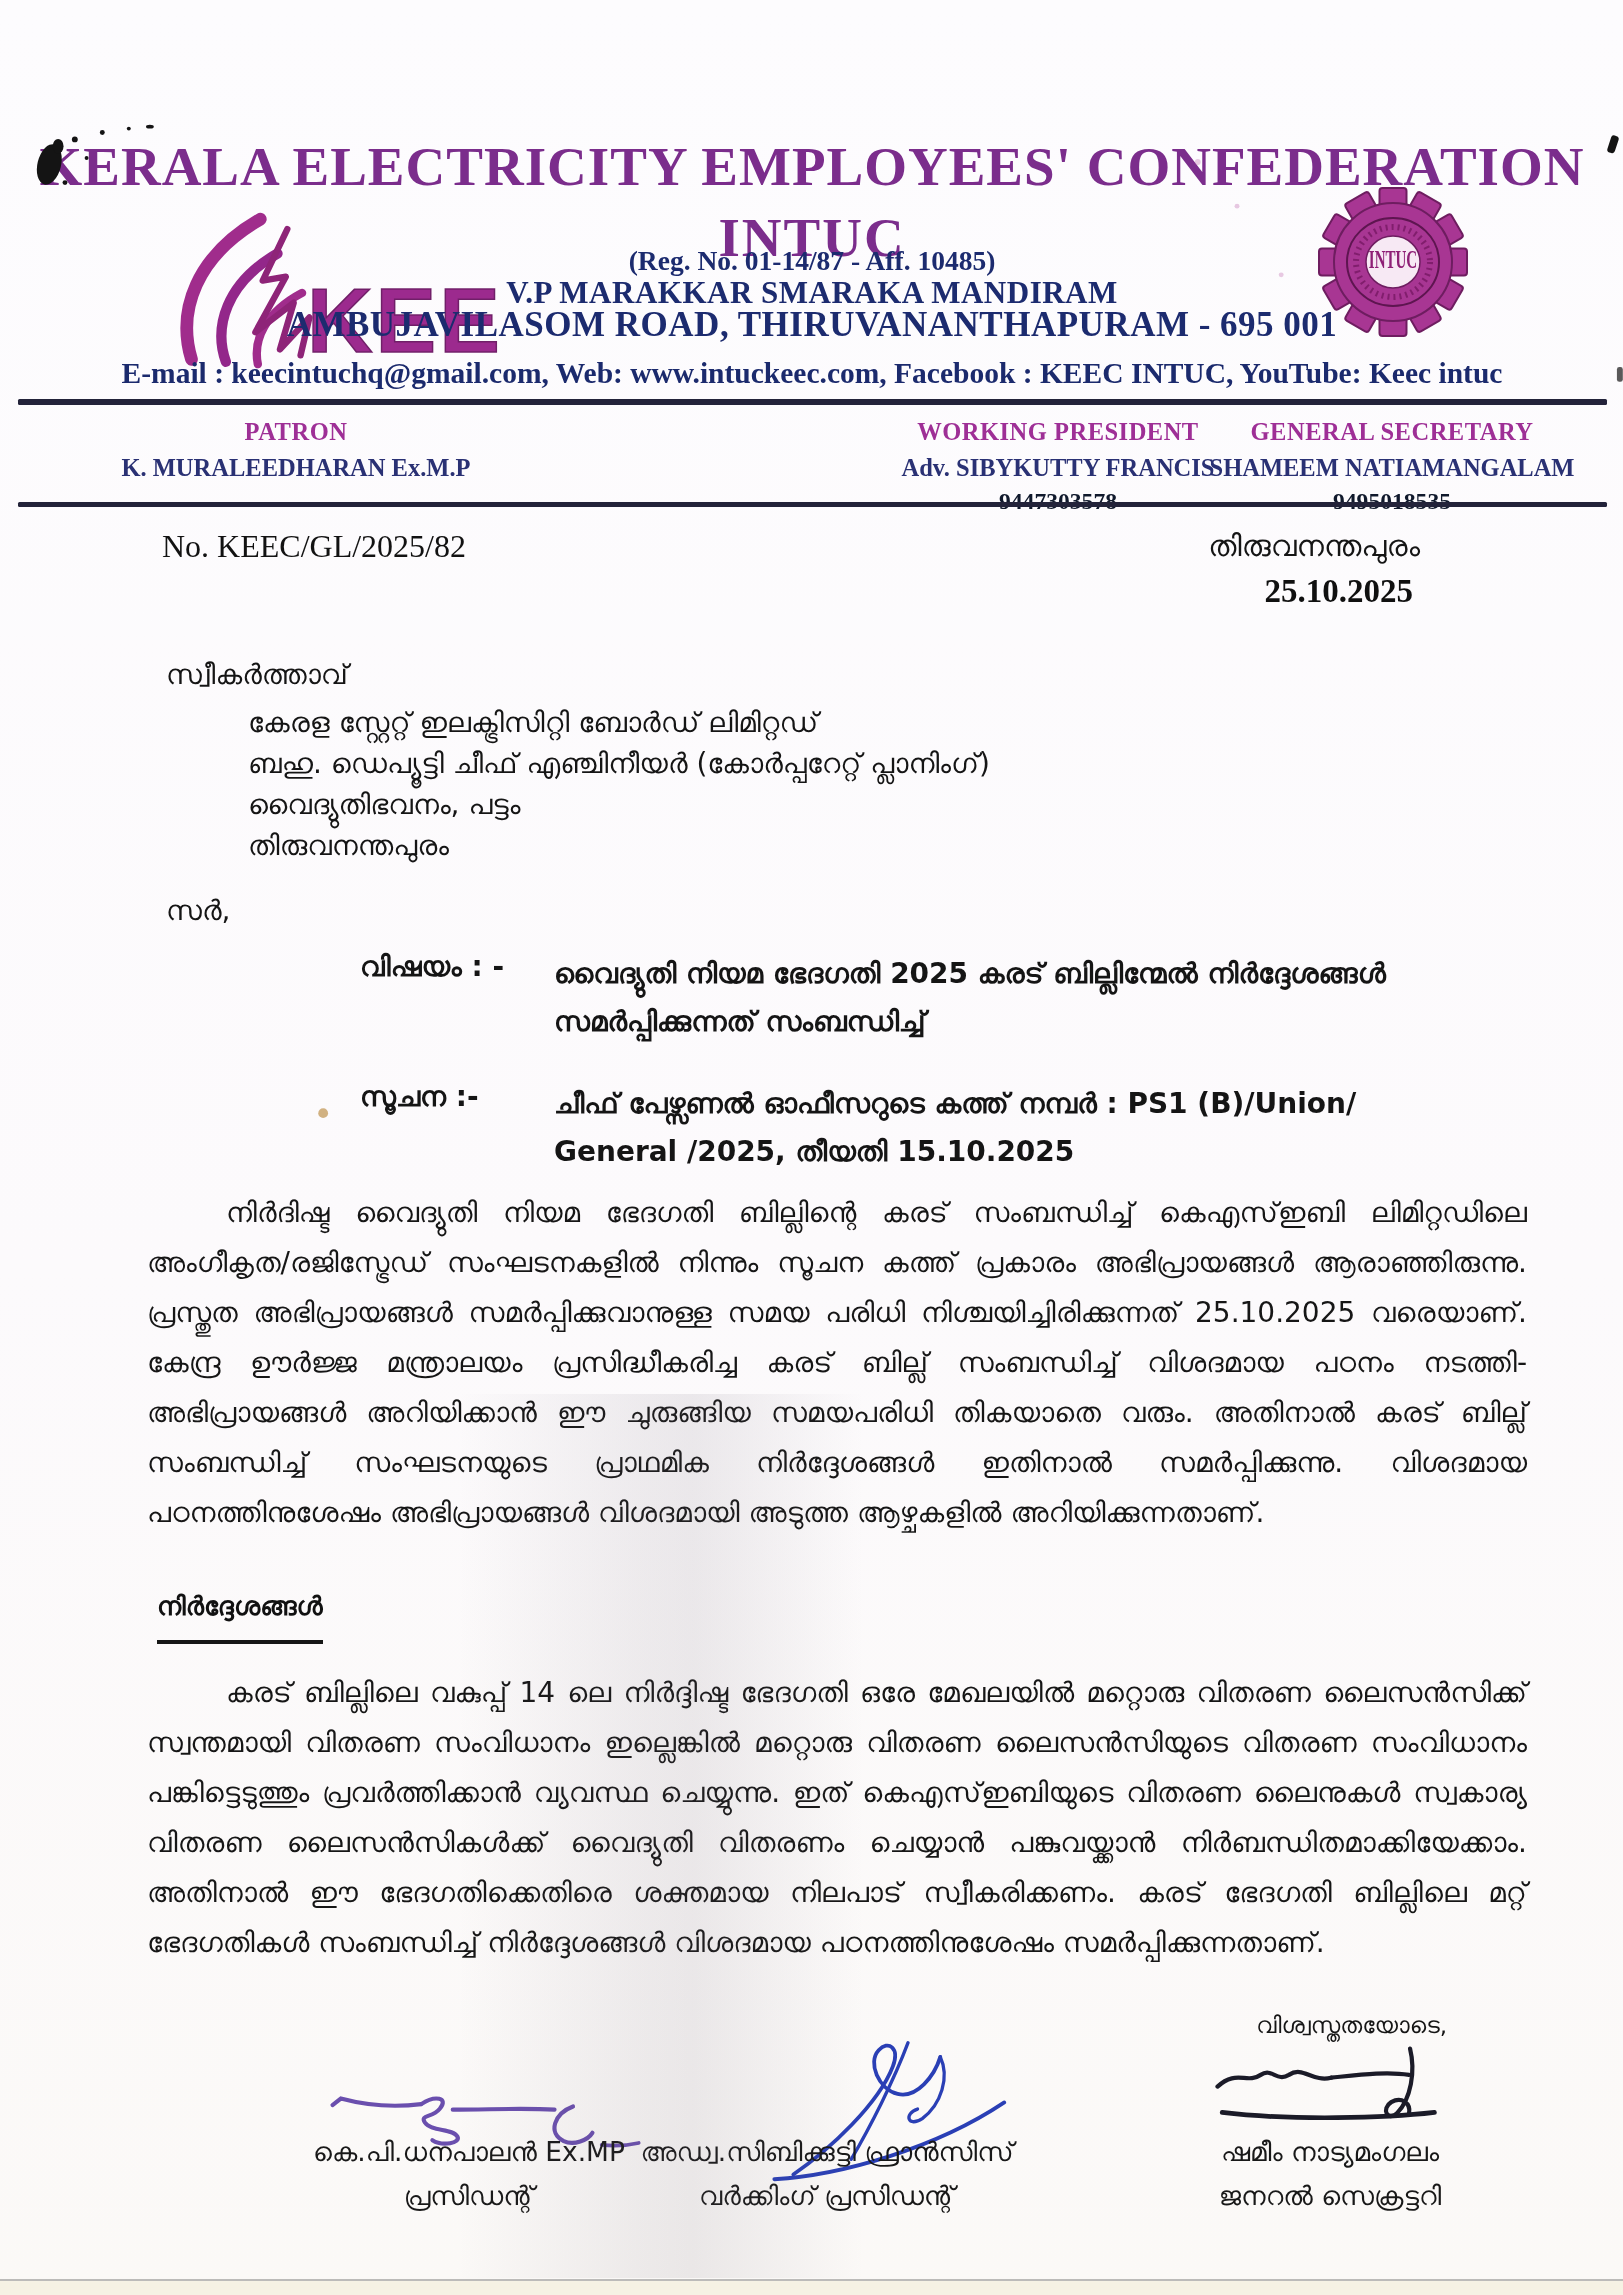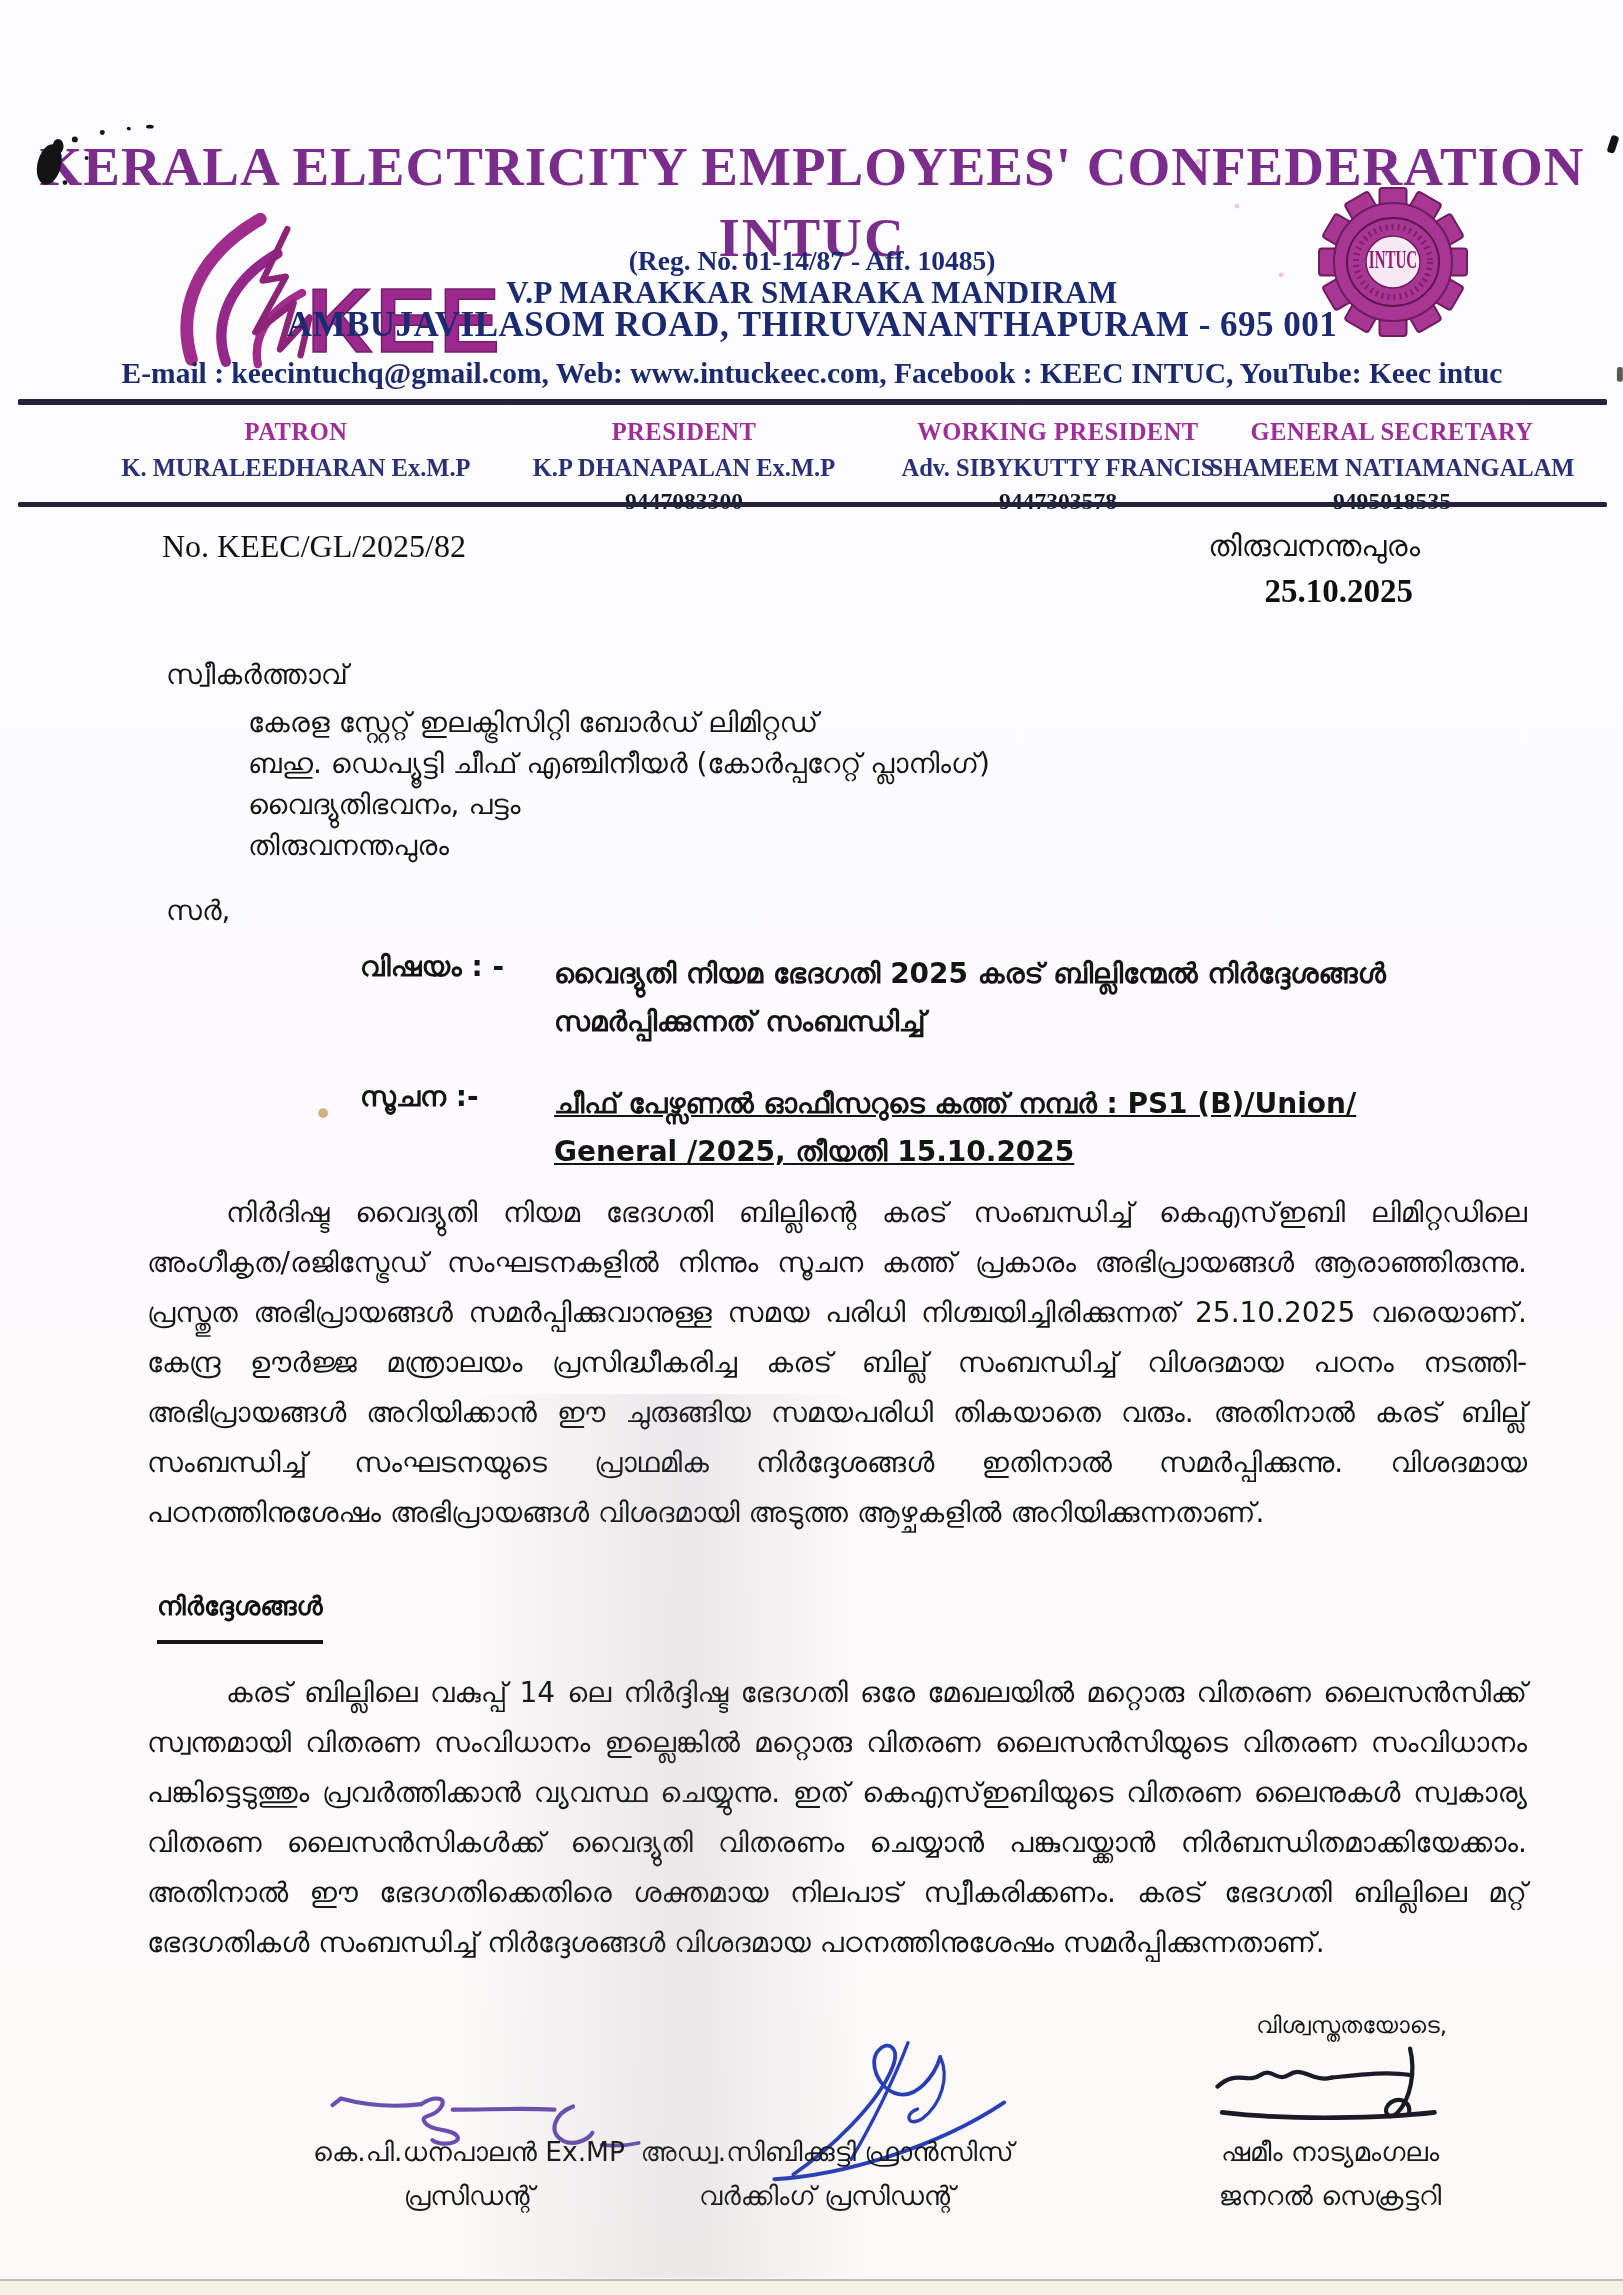--- a/index.html
+++ b/index.html
@@ -38,21 +38,21 @@
   .ref-place{top:529px;right:204px;font-size:29.5px;color:#151515;}
   .ref-date{top:573px;right:211px;font-size:33px;font-weight:bold;color:#101010;}
 
   .addr-label{left:166px;top:658px;font-size:28px;}
   .addr-lines{left:248px;top:702px;font-size:28px;line-height:41px;}
   .salutation{left:166px;top:894px;font-size:28px;}
 
   .subj-label{left:360px;top:950px;font-size:28px;font-weight:bold;text-align:right;}
   .subj-text{left:554px;top:950px;width:864px;font-size:28px;font-weight:bold;line-height:48px;}
   .note-label{left:360px;top:1080px;font-size:28px;font-weight:bold;}
-  .note-text{left:554px;top:1080px;width:874px;font-size:28px;font-weight:bold;line-height:48px;text-decoration:underline;}
+  .note-text{left:554px;top:1080px;width:874px;font-size:28px;font-weight:bold;line-height:48px;}
 
   .para{left:147px;width:1380px;font-size:28px;line-height:50px;text-align:justify;text-indent:79px;color:#161616;}
   .para1{top:1188px;}
   .para2{top:1668px;}
   .section-heading{left:157px;top:1591px;font-size:26px;font-weight:bold;color:#111;
     border-bottom:4.4px solid #161616;padding-bottom:18px;}
 
   .valediction{top:2012px;right:177px;font-size:23px;}
 
   .sig-block{top:2136px;transform:translateX(-50%);text-align:center;}
@@ -112,25 +112,20 @@
   <div class="abs center ambuja-line serif">AMBUJAVILASOM ROAD, THIRUVANANTHAPURAM - 695 001</div>
   <div class="abs center email-line serif nowrap">E-mail : keecintuchq@gmail.com, Web: www.intuckeec.com, Facebook : KEEC INTUC, YouTube: Keec intuc</div>
 
   <div class="abs rule rule1"></div>
 
   <div class="abs official" style="left:296px;">
     <div class="o-title">PATRON</div>
     <div class="o-name">K. MURALEEDHARAN Ex.M.P</div>
     <div class="o-phone"></div>
   </div>
-  <div class="abs official" style="left:684px;">
-    <div class="o-title">PRESIDENT</div>
-    <div class="o-name">K.P DHANAPALAN Ex.M.P</div>
-    <div class="o-phone">9447083300</div>
-  </div>
   <div class="abs official" style="left:1058px;">
     <div class="o-title">WORKING PRESIDENT</div>
     <div class="o-name">Adv. SIBYKUTTY FRANCIS</div>
     <div class="o-phone">9447303578</div>
   </div>
   <div class="abs official" style="left:1392px;">
     <div class="o-title">GENERAL SECRETARY</div>
     <div class="o-name">SHAMEEM NATIAMANGALAM</div>
     <div class="o-phone">9495018535</div>
   </div>

